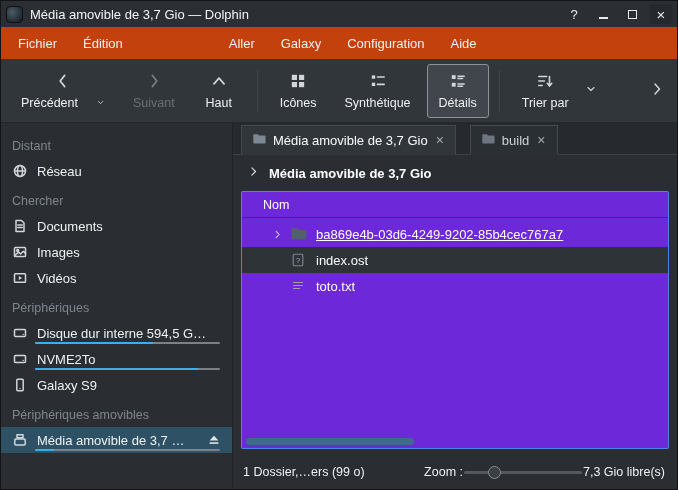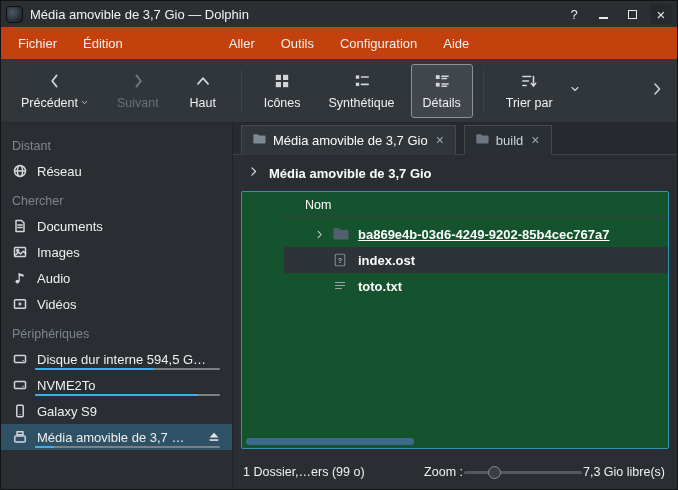--- a/index.html
+++ b/index.html
@@ -27,51 +27,51 @@
   .menu-item.active { color:#ffffff; }
   
   .toolbar { height:64px; background:#31363b; border-bottom:1px solid #24282b; display:flex; align-items:center; padding:0 8px; gap:4px; flex:none; }
   .tool-btn { display:flex; flex-direction:column; align-items:center; justify-content:center; gap:3px;
     padding:5px 11px; border:1px solid transparent; border-radius:3px; color:#eff0f1; font-size:12.5px; min-width:56px; height:54px; }
   .tool-btn.checked { background:#40464c; border-color:#8d9296; }
   .tool-btn.disabled { color:#6b7074; }
   .tool-btn.disabled svg { opacity:.45; }
   .tool-sep { width:1px; height:42px; background:#3f4449; margin:0 6px; flex:none; }
   .tool-overflow { margin-left:auto; padding:4px; }
-  .lblrow { display:flex; align-items:center; gap:2px; }
+  .lblrow { display:flex; align-items:center; gap:18px; }
   
   svg.ic { stroke:#d2d6d9; fill:none; stroke-width:1.5; stroke-linecap:round; stroke-linejoin:round; }
   svg.ic-fill { fill:#d2d6d9; stroke:none; }
   
   .body { flex:1; display:flex; min-height:0; }
   .sidebar { width:232px; flex:none; background:#2a2e32; border-right:1px solid #202327; padding-top:6px; overflow:hidden; position:relative; }
   .side-header { color:#7e868d; font-size:12.5px; padding:10px 11px 5px 11px; white-space:nowrap; }
   .side-item { display:flex; align-items:center; gap:9px; padding:5px 11px; position:relative; white-space:nowrap; color:#eff0f1; }
   .side-item .si-icon { width:16px; height:16px; flex:none; display:flex; }
   .side-item .si-label { overflow:hidden; text-overflow:ellipsis; }
   .side-item.selected { background:rgba(61,174,233,0.28); }
   .si-eject { margin-left:auto; flex:none; display:flex; }
   .usage { position:absolute; left:34px; right:12px; bottom:2px; height:2px; background:#7b8187; border-radius:1px; overflow:hidden; }
   .usage > div { height:100%; background:#3daee9; }
   
   .main { flex:1; display:flex; flex-direction:column; min-width:0; background:#2a2e32; }
   .tabbar { height:32px; flex:none; background:#26292d; display:flex; align-items:flex-end; padding-left:8px; border-bottom:1px solid #3e4348; }
   .tab { display:flex; align-items:center; gap:7px; padding:6px 10px 6px 10px; height:30px; margin-bottom:-1px;
     border:1px solid #44494e; border-bottom:1px solid transparent; color:#cdd2d6; background:#2a2f33; }
   .tab.active { background:#31363b; color:#fcfcfc; border-bottom-color:#31363b; }
-  .tab + .tab { margin-left:8px;text-align:right; }
+  .tab + .tab { margin-left:14px;text-align:right; }
   .tab-close { color:#a3a9ae; font-size:14px; padding:0 1px; }
   
   .crumbbar { height:36px; flex:none; display:flex; align-items:center; gap:9px; padding:0 0 0 14px; }
   .crumb-current { font-weight:bold; font-size:13px; color:#fcfcfc; }
   
-  .view { flex:1; margin:0 8px 6px 8px; background:#14532d; border:1px solid rgba(61,174,233,0.7); border-radius:2px;
-    position:relative; display:flex; flex-direction:column; min-height:0;padding-left:42px; }
+  .view { flex:1; margin:0 8px 6px 8px; background:#6d28d9; border:1px solid rgba(61,174,233,0.7); border-radius:2px;
+    position:relative; display:flex; flex-direction:column; min-height:0; }
   .col-header { padding:6px 0 5px 21px; font-size:12.5px; color:#fcfcfc; border-bottom:1px solid #35393d; }
-  .rows { padding-top:3px;font-weight:bold; }
+  .rows { padding-top:3px; }
   .frow { height:26px; display:flex; align-items:center; padding-left:26px; gap:4px; font-size:13px; }
   .frow.hovered { background:#2e3338; }
   .arrow-slot { width:18px; flex:none; display:flex; justify-content:center; }
   .f-icon { width:17px; height:16px; flex:none; display:flex; margin-right:5px; }
   .fname { color:#fcfcfc; }
   .fname.underline { text-decoration:underline; }
   .hscroll { position:absolute; left:4px; right:4px; bottom:3px; height:7px; }
   .hscroll-thumb { width:168px; height:7px; border-radius:3.5px; background:#3e6b8d; }
   
   .statusbar { height:34px; flex:none; display:flex; align-items:center; padding:0 12px 0 10px; gap:1px; font-size:12.5px; color:#eff0f1; }
@@ -97,21 +97,21 @@
         <span class="glyph-max"></span>
       </div>
     <div class="win-btn win-close">×</div>
   </div>
 
   <div class="menubar">
     <div class="menu-item">Fichier</div>
     <div class="menu-item">Édition</div>
     <div class="menu-item active" style="background-color: rgb(61, 174, 233); margin-top: 44px;">Affichage</div>
     <div class="menu-item">Aller</div>
-    <div class="menu-item">Outils</div>
+    <div class="menu-item">Galaxy</div>
     <div class="menu-item">Configuration</div>
     <div class="menu-item">Aide</div>
   </div>
 
   <div class="toolbar">
     <div class="tool-btn">
       <span><svg class="ic" width="18" height="18" viewBox="0 0 16 16">
             <path d="M9.5 3 L5.5 8 L9.5 13"></path>
           </svg></span>
       <span class="lblrow">
@@ -225,32 +225,20 @@
             <svg class="ic" width="16" height="16" viewBox="0 0 16 16" stroke-width="1.2">
               <rect x="2.5" y="3.5" width="11" height="9" rx="0.8"></rect>
               <circle cx="5.7" cy="6.4" r="1"></circle>
               <path d="M3.5 11 l3-3 2 2 2.8-2.8 2.2 2.2"></path>
             </svg>
           </span>
         <span class="si-label">Images</span>
       </div>
       <div class="side-item">
         <span class="si-icon">
-            <svg width="16" height="16" viewBox="0 0 16 16">
-              <g fill="#d2d6d9">
-                <circle cx="5.4" cy="11.6" r="1.9"></circle>
-                <rect x="6.6" y="3.2" width="1.2" height="8.4"></rect>
-                <path d="M6.6 3.2 l5 1.4 v2.2 l-5-1.4 z"></path>
-              </g>
-            </svg>
-          </span>
-        <span class="si-label">Audio</span>
-      </div>
-      <div class="side-item">
-        <span class="si-icon">
             <svg class="ic" width="16" height="16" viewBox="0 0 16 16" stroke-width="1.2">
               <rect x="2.5" y="3.8" width="11" height="8.4" rx="0.8"></rect>
               <path d="M6.8 6 l3.4 2 -3.4 2 z" fill="#d2d6d9" stroke="none"></path>
             </svg>
           </span>
         <span class="si-label">Vidéos</span>
       </div>
 
       <div class="side-header">Périphériques</div>
       <div class="side-item">
@@ -280,20 +268,21 @@
       <div class="side-item">
         <span class="si-icon">
             <svg class="ic" width="16" height="16" viewBox="0 0 16 16" stroke-width="1.2">
               <rect x="4.8" y="2.2" width="6.4" height="11.6" rx="1"></rect>
               <circle cx="8" cy="11.6" r="0.7" fill="#d2d6d9" stroke="none"></circle>
             </svg>
           </span>
         <span class="si-label">Galaxy S9</span>
       </div>
 
+      <div class="side-header">Périphériques amovibles</div>
       <div class="side-item selected">
         <span class="si-icon">
             <svg class="ic" width="16" height="16" viewBox="0 0 16 16" stroke-width="1.2">
               <rect x="5" y="2.8" width="6" height="3"></rect>
               <rect x="2.8" y="7" width="10.4" height="6" rx="1"></rect>
             </svg>
           </span>
         <span class="si-label">Média amovible de 3,7 …</span>
         <span class="si-eject">
             <svg width="14" height="14" viewBox="0 0 16 16">

